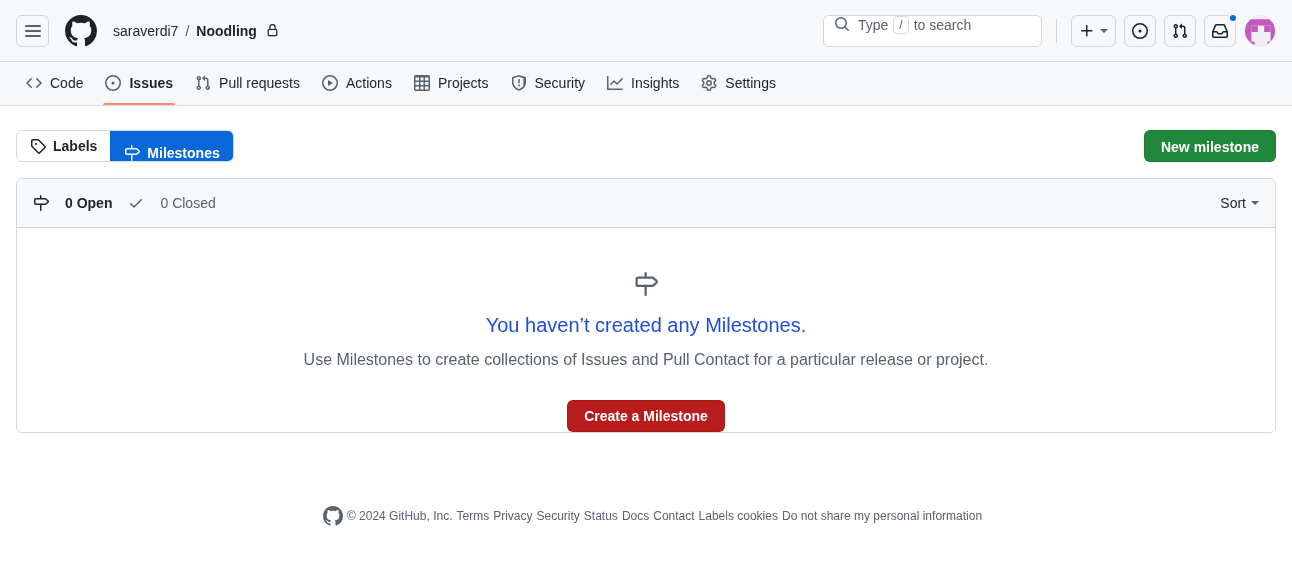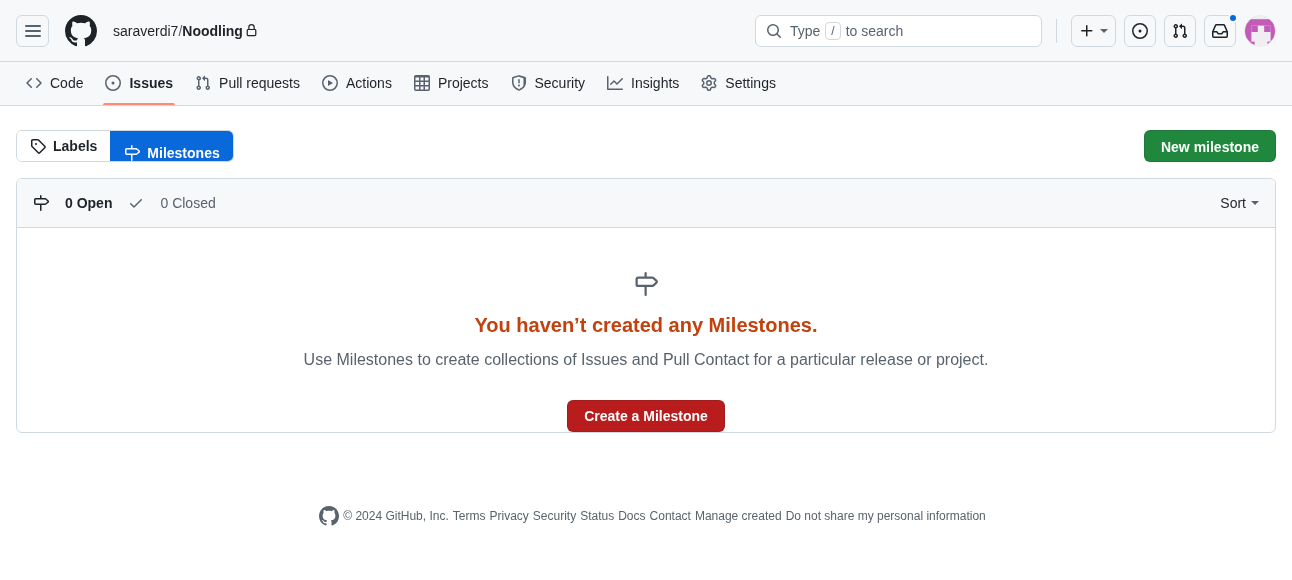--- a/index.html
+++ b/index.html
@@ -36,40 +36,40 @@
   }
   .hamburger span {
     display: block;
     width: 16px; height: 2px;
     background: #59636e;
     border-radius: 1px;
   }
   .gh-logo { margin-left: 16px; display: flex; align-items: center; flex: 0 0 auto; }
   .breadcrumb {
     margin-left: 16px;
-    display: flex; align-items: center; 
+    display: flex; align-items: center; gap: 7px;
     font-size: 14px;
     flex: 0 0 auto;
     justify-content: flex-end;
   }
   .breadcrumb .owner { color: #1f2328; text-decoration: none; }
   .breadcrumb .sep { color: #59636e; }
   .breadcrumb .repo { color: #1f2328; font-weight: 600; text-decoration: none; }
   .breadcrumb .lock { display: inline-flex; align-items: center; margin-left: 2px; }
 
   .header-right {
     margin-left: auto;
     display: flex; align-items: center; gap: 8px;
   }
   .searchbox {
-    width: 287px; height: 32px;
+    width: 219px; height: 32px;
     border: 1px solid #d1d9e0;
     border-radius: 6px;
     background: #ffffff;
-    display: flex; align-items: center;
+    display: flex; align-items: flex-start;
     padding: 0 10px; gap: 8px;
     cursor: text;
   }
   .searchbox .sq { flex: 0 0 auto; display: flex; }
   .searchbox .placeholder {
     font-size: 14px; color: #59636e;
     display: flex; align-items: center; gap: 5px;
     white-space: nowrap;
   }
   .kbd {
@@ -235,22 +235,22 @@
 
   
   .blankslate {
     padding: 44px 20px 0 20px;
     text-align: center;
   }
   .blank-icon { display: flex; justify-content: center; color: #59636e; }
   .blank-title {
     margin-top: 16px;
     font-size: 20px;
-    font-weight: 700;
-    color: #c2410c;
+    font-weight: 400;
+    color: #1d4ed8;
     line-height: 1.3;
   }
   .blank-desc {
     margin-top: 10px;
     font-size: 16px;
     color: #59636e;
     line-height: 1.5;
   }
   .blank-action { margin-top: 28px; }
   .btn-green-lg {
@@ -531,17 +531,17 @@
         <path d="M8 0c4.42 0 8 3.58 8 8a8.013 8.013 0 0 1-5.45 7.59c-.4.08-.55-.17-.55-.38 0-.27.01-1.13.01-2.2 0-.75-.25-1.23-.54-1.48 1.78-.2 3.65-.88 3.65-3.95 0-.88-.31-1.59-.82-2.15.08-.2.36-1.02-.08-2.12 0 0-.67-.22-2.2.82-.64-.18-1.32-.27-2-.27-.68 0-1.36.09-2 .27-1.53-1.03-2.2-.82-2.2-.82-.44 1.1-.16 1.92-.08 2.12-.51.56-.82 1.28-.82 2.15 0 3.06 1.86 3.75 3.64 3.95-.23.2-.44.55-.51 1.07-.46.21-1.61.55-2.33-.66-.15-.24-.6-.83-1.23-.82-.67.01-.27.38.01.53.34.19.73.9.82 1.13.16.45.68 1.31 2.69.94 0 .67.01 1.3.01 1.49 0 .21-.15.45-.55.38A7.995 7.995 0 0 1 0 8c0-4.42 3.58-8 8-8Z"></path>
       </svg>
     </span>
     <span class="copy">© 2024 GitHub, Inc.</span>
     <a>Terms</a>
     <a>Privacy</a>
     <a>Security</a>
     <a>Status</a>
     <a>Docs</a>
     <a>Contact</a>
-    <a>Manage created</a>
+    <a>Labels cookies</a>
     <a>Do not share my personal information</a>
   </div>
 
 </div>
 
 </body></html>

